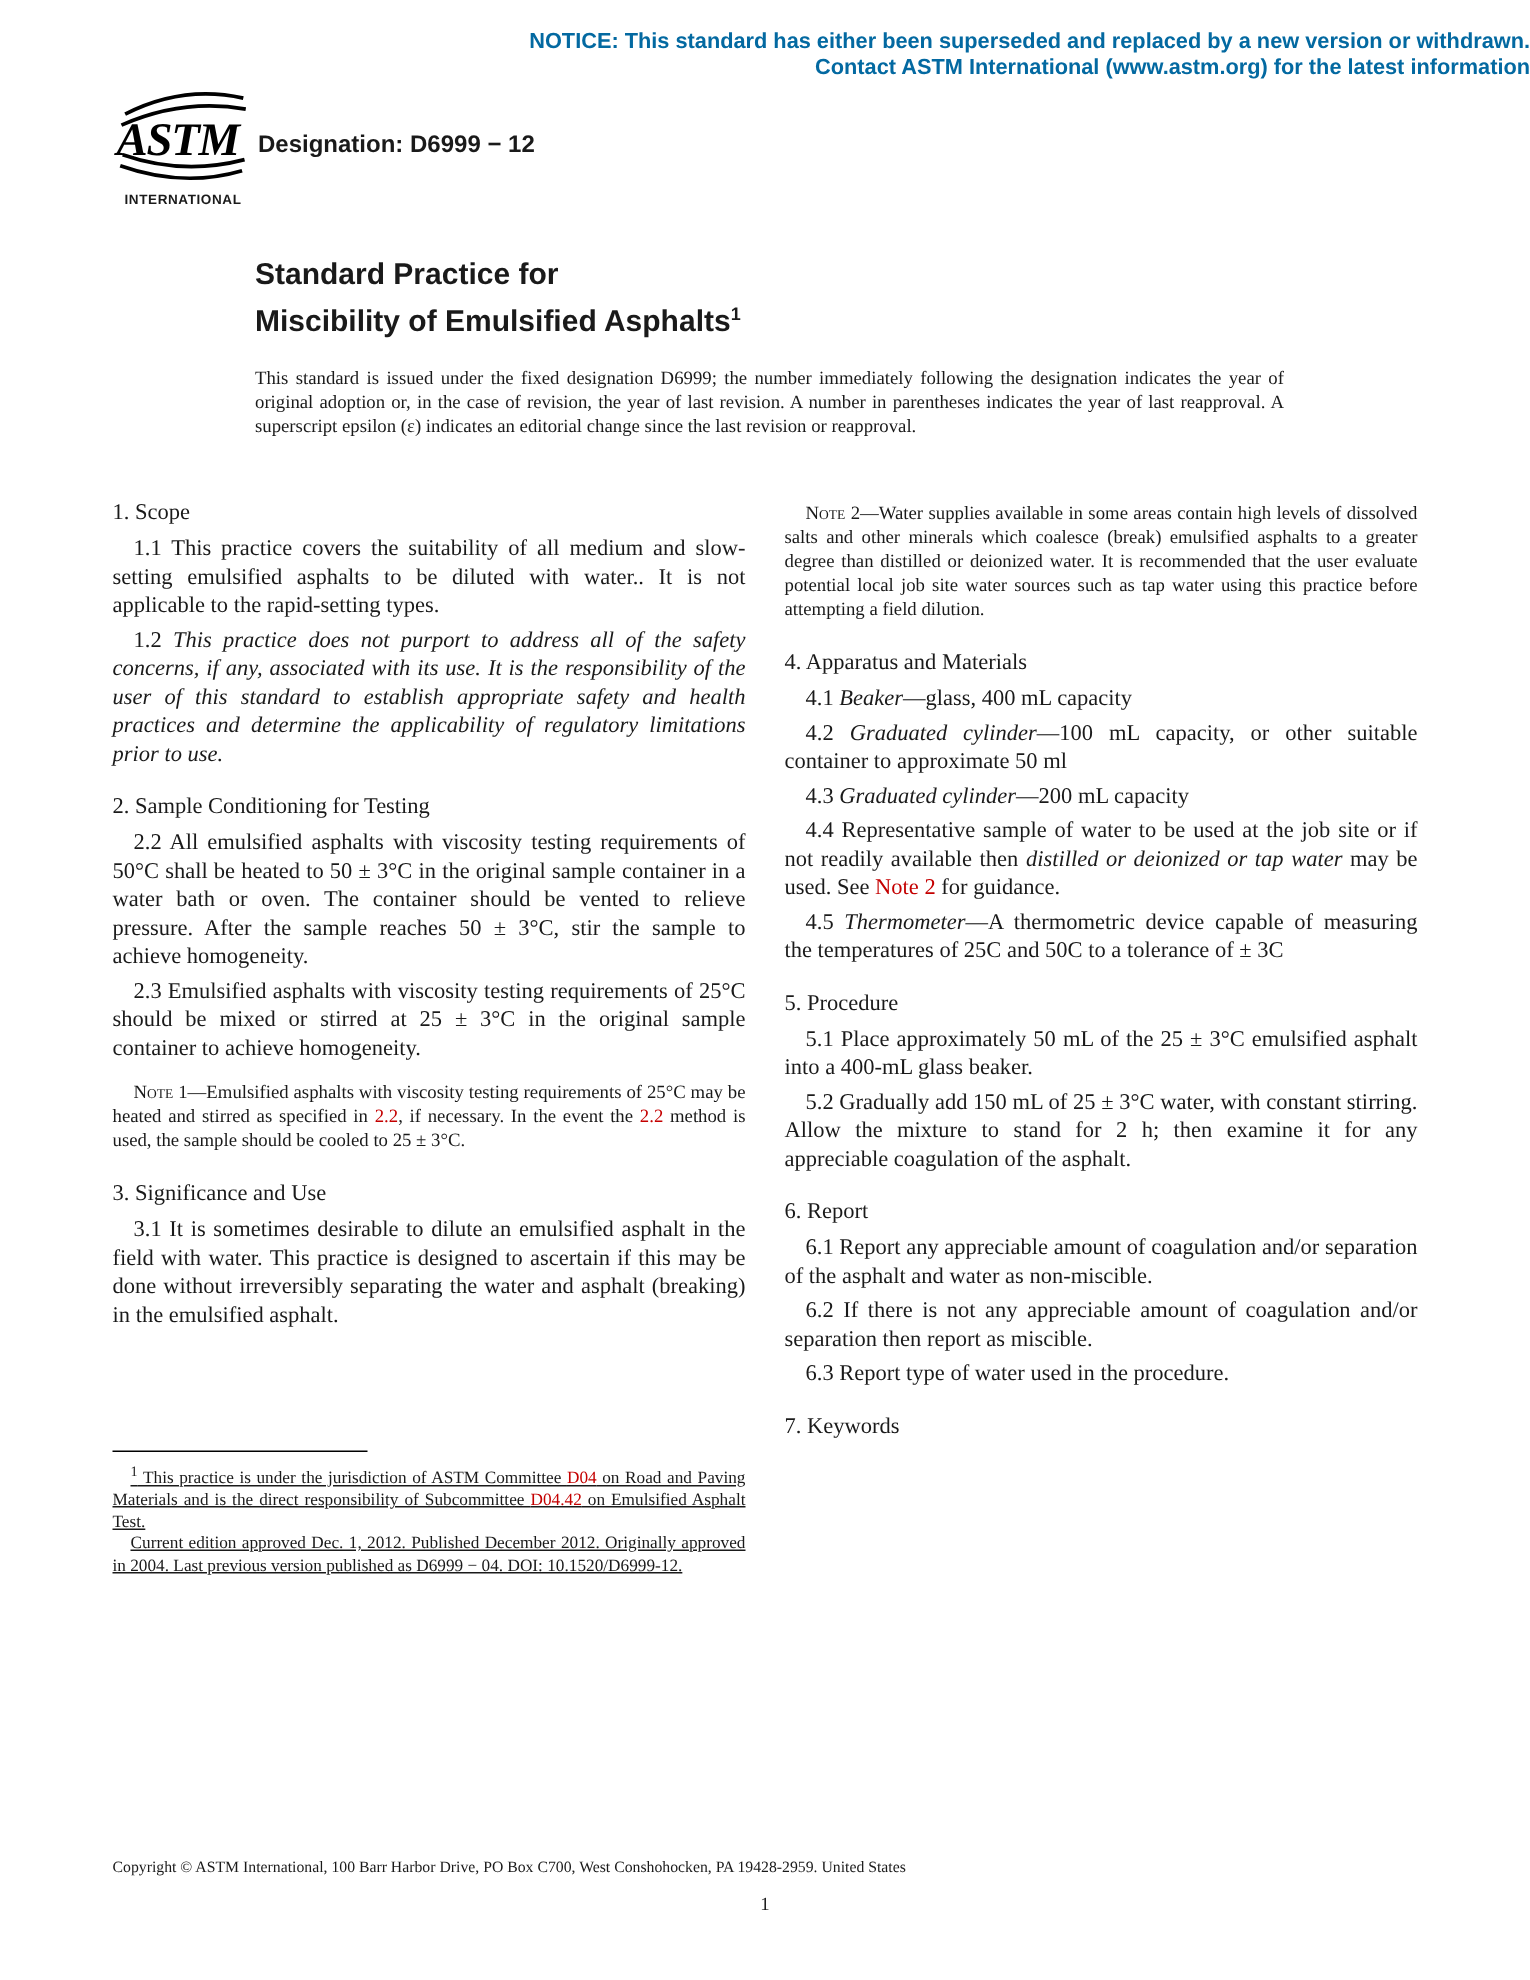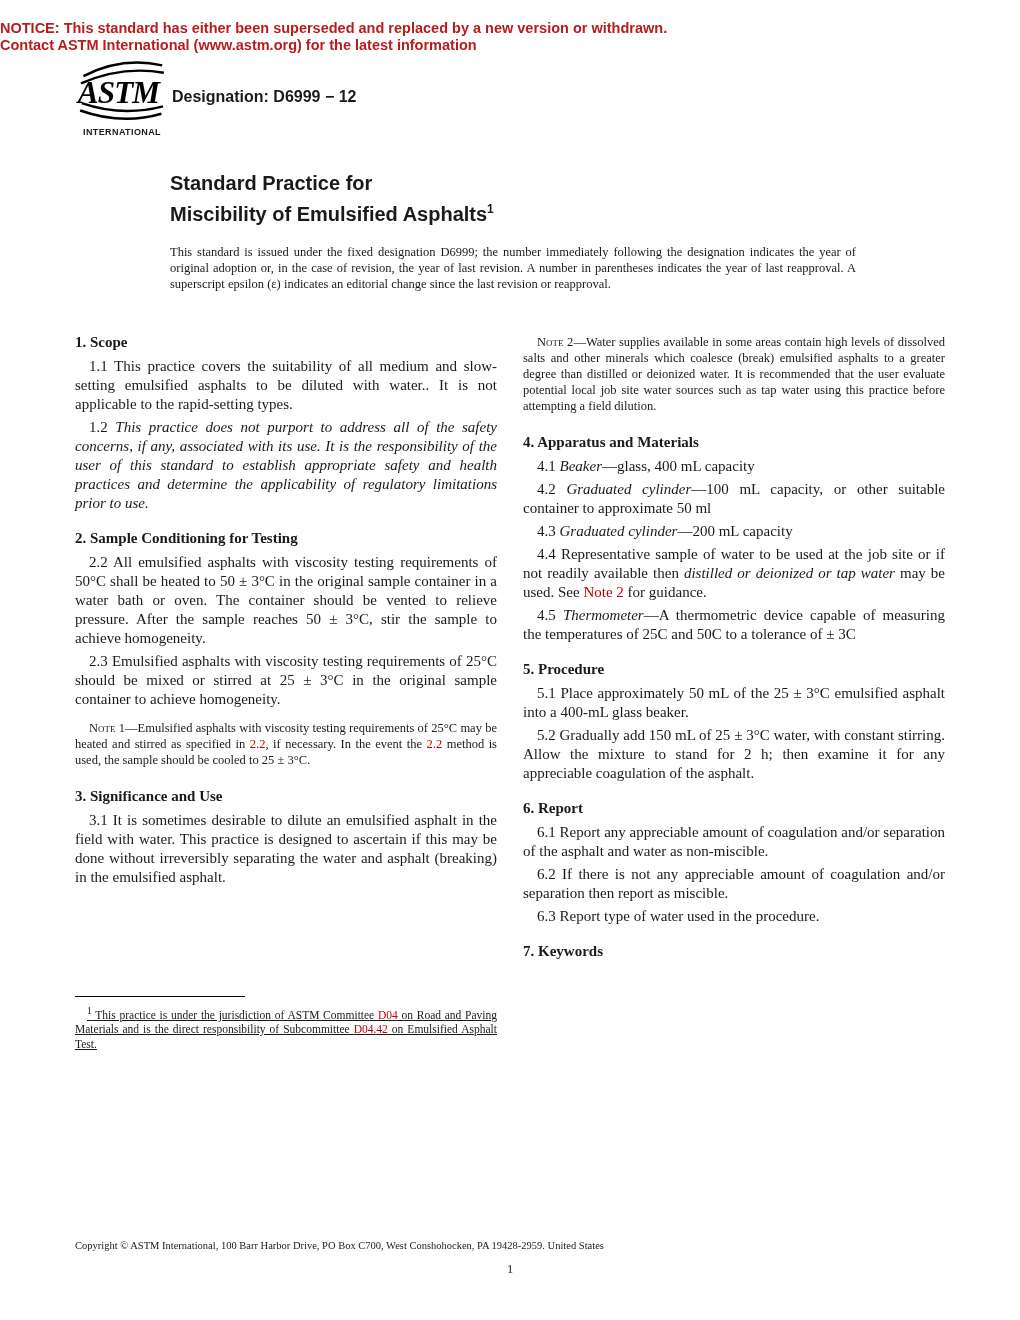--- a/index.html
+++ b/index.html
@@ -3,21 +3,21 @@
 <meta charset="utf-8">
 <style>
   * { box-sizing: border-box; }
   html, body { margin: 0; padding: 0; }
   body {
     width: 1020px; height: 1320px; position: relative; background: #ffffff;
     font-family: "Liberation Serif", serif; color: #1a1a1a;
   }
   .notice {
     position: absolute; top: 20px; left: 0; width: 100%;
-    text-align: left; color: #b91c1c;
+    text-align: right; color: #0369a1;
     font-family: "Liberation Sans", sans-serif;
     font-weight: bold; font-size: 14.5px; line-height: 17px;
   }
   .logo-wrap { position: absolute; top: 58px; left: 76px; width: 92px; text-align: center; }
   .logo-sub {
     font-family: "Liberation Sans", sans-serif; font-weight: bold; 
     font-size: 9px; letter-spacing: 0.4px; margin-top: 1px;
   }
   .designation {
     position: absolute; top: 88px; left: 172px;
@@ -31,21 +31,21 @@
   .doc-title sup { font-size: 12px; }
   .issuance {
     position: absolute; top: 244px; left: 170px; width: 686px;
     font-size: 12.5px; line-height: 16px; text-align: justify; margin: 0;
   }
   .columns {
     position: absolute; top: 333px; left: 75px; width: 870px; height: 718px;
     display: flex; gap: 26px;
   }
   .col { width: 422px; display: flex; flex-direction: column; }
-  h3.sec { font-size: 15px; font-weight: bold; margin: 13px 0 6px 0; }
+  h3.sec { font-size: 15px; font-weight: normal; margin: 13px 0 6px 0; }
   .col > h3.sec:first-child, .col > p.note:first-child { margin-top: 1px; }
   p.body-p {
     font-size: 15px; line-height: 19px; text-align: justify;
     text-indent: 14px; margin: 0 0 4px 0;
   }
   p.note {
     font-size: 12.5px; line-height: 16px; text-align: justify;
     text-indent: 14px; margin: 7px 0 7px 0;
   }
   .sc { font-variant: small-caps; }
@@ -109,20 +109,21 @@
       <p class="body-p">2.3 Emulsified asphalts with viscosity testing requirements of 25°C should be mixed or stirred at 25 ± 3°C in the original sample container to achieve homogeneity.</p>
 
       <p class="note"><span class="sc">Note 1</span><span>—Emulsified asphalts with viscosity testing requirements of 25°C may be heated and stirred as specified in </span><span class="link">2.2</span><span>, if necessary. In the event the </span><span class="link">2.2</span><span> method is used, the sample should be cooled to 25 ± 3°C.</span></p>
 
       <h3 class="sec">3. Significance and Use</h3>
       <p class="body-p">3.1 It is sometimes desirable to dilute an emulsified asphalt in the field with water. This practice is designed to ascertain if this may be done without irreversibly separating the water and asphalt (breaking) in the emulsified asphalt.</p>
 
       <div class="footnote-block">
         <hr class="footnote-rule">
         <p><sup>1</sup><span> This practice is under the jurisdiction of ASTM Committee </span><span class="link">D04</span><span> on Road and Paving Materials and is the direct responsibility of Subcommittee </span><span class="link">D04.42</span><span> on Emulsified Asphalt Test.</span></p>
+        <p>Current edition approved Dec. 1, 2012. Published December 2012. Originally approved in 2004. Last previous version published as D6999 − 04. DOI: 10.1520/D6999-12.</p>
       </div>
     </div>
 
     <div class="col">
       <p class="note"><span class="sc">Note 2</span><span>—Water supplies available in some areas contain high levels of dissolved salts and other minerals which coalesce (break) emulsified asphalts to a greater degree than distilled or deionized water. It is recommended that the user evaluate potential local job site water sources such as tap water using this practice before attempting a field dilution.</span></p>
 
       <h3 class="sec">4. Apparatus and Materials</h3>
       <p class="body-p"><span>4.1 </span><span class="it">Beaker</span><span>—glass, 400 mL capacity</span></p>
       <p class="body-p"><span>4.2 </span><span class="it">Graduated cylinder</span><span>—100 mL capacity, or other suitable container to approximate 50 ml</span></p>
       <p class="body-p"><span>4.3 </span><span class="it">Graduated cylinder</span><span>—200 mL capacity</span></p>

